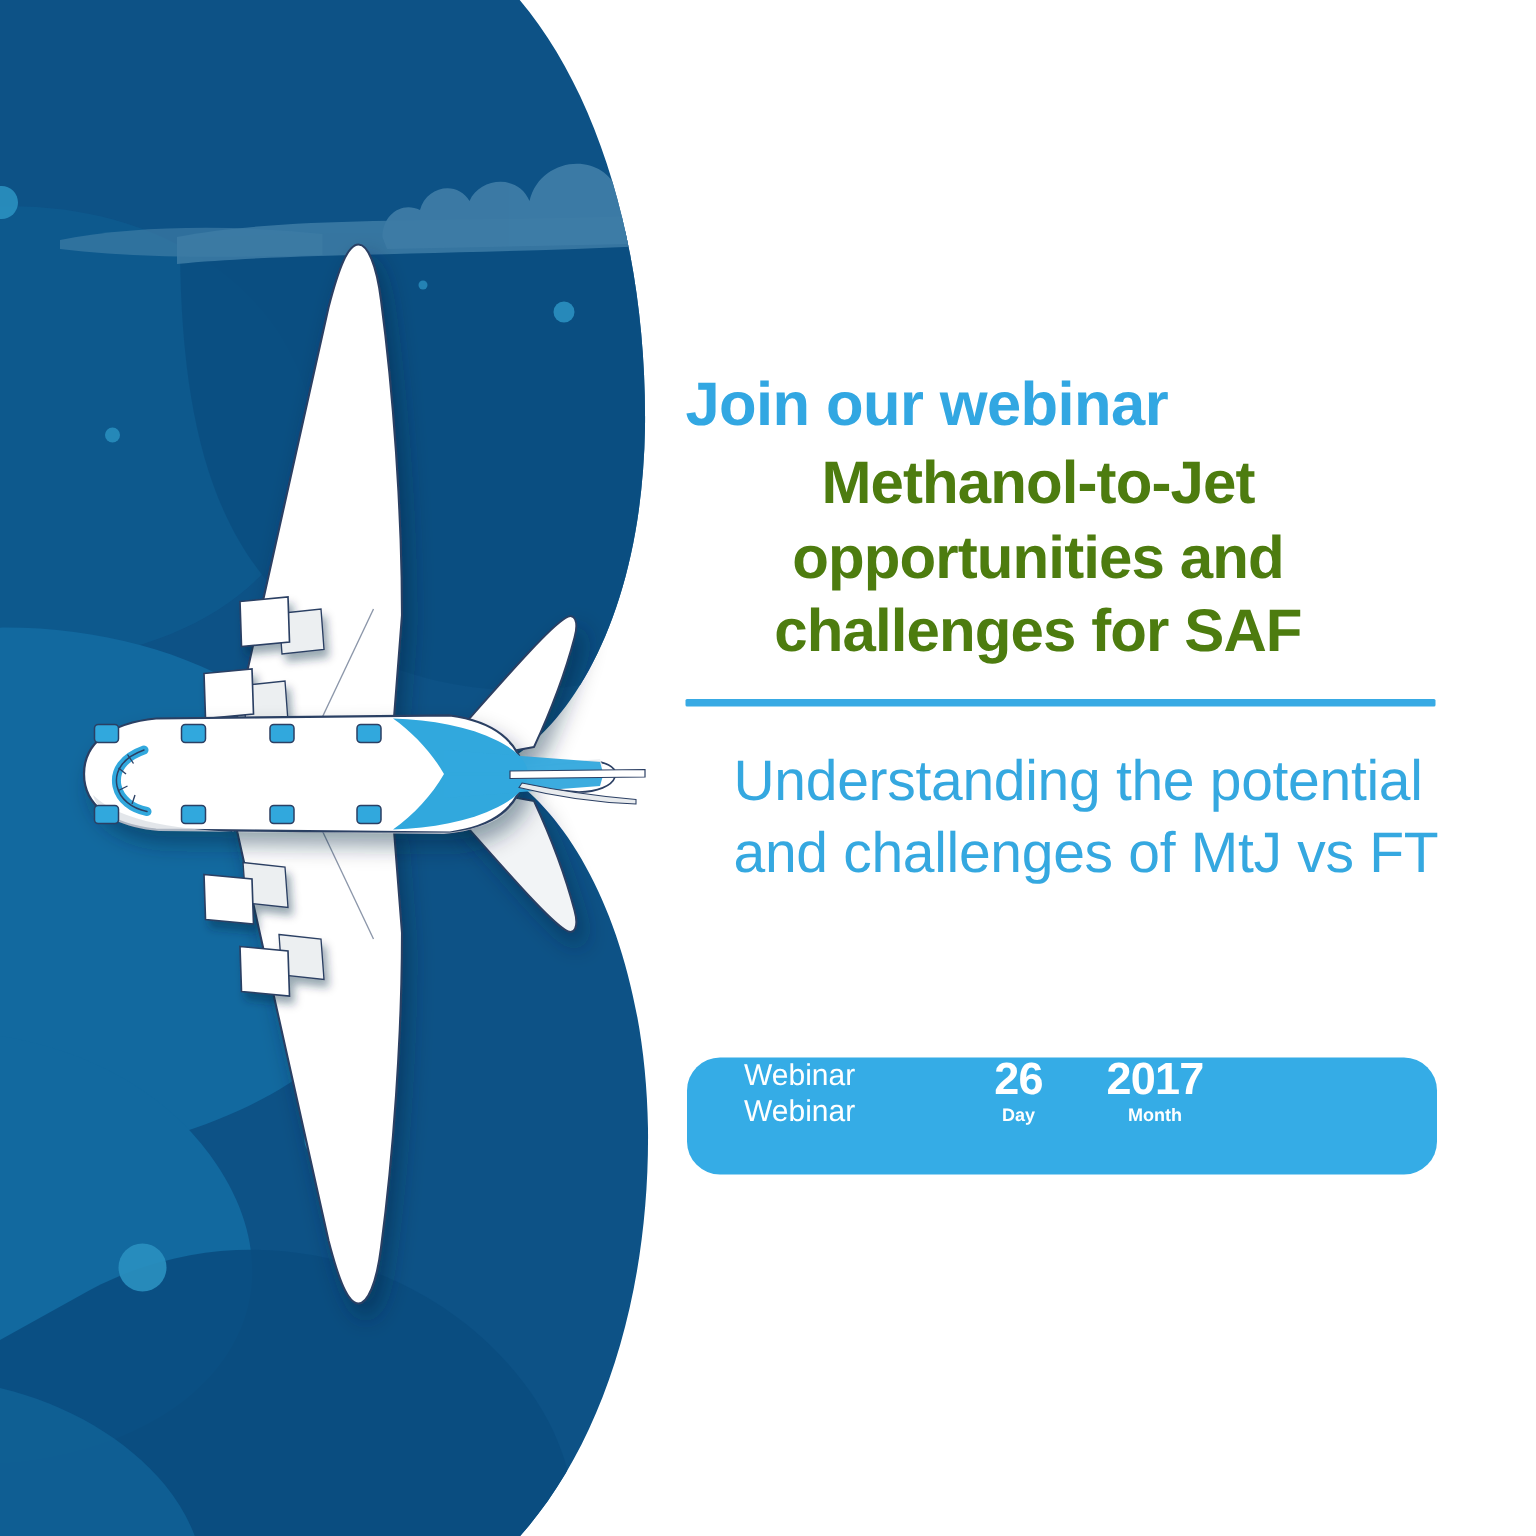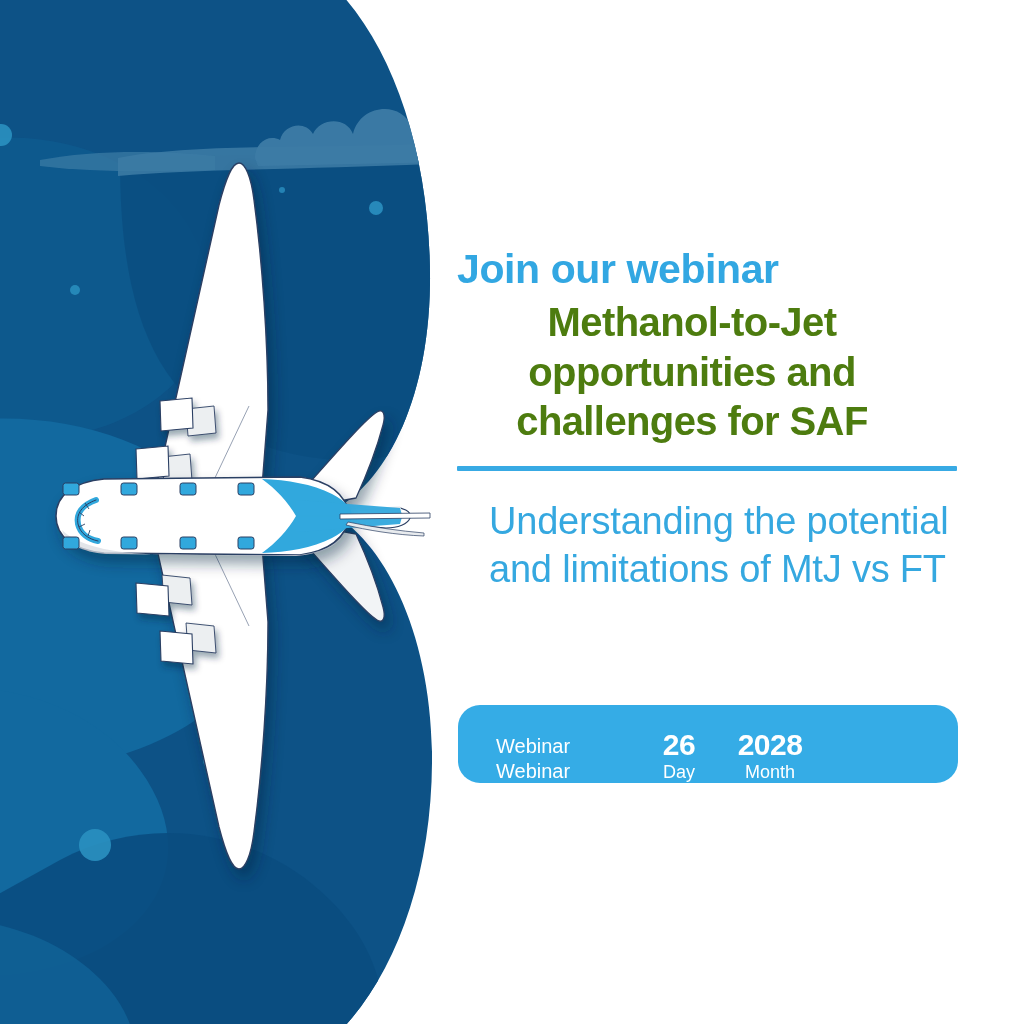--- a/index.html
+++ b/index.html
@@ -39,33 +39,33 @@
   .subhead{
     position:absolute;left:2px;top:498px;width:500px;
     font-size:38px;font-weight:normal;letter-spacing:-0.2px;
     color:#35a8e0;line-height:1.26;margin-left:32px;
   }
 
   
   .datebar{
     position:absolute;left:3px;top:705px;width:500px;height:78px;
     background:#35ace6;border-radius:22px;
-    display:flex;align-items:flex-end;box-sizing:border-box;
+    display:flex;align-items:flex-start;box-sizing:border-box;
     padding-left:38px;color:#ffffff;
   }
   .dstart{
     font-size:20px;line-height:1.22;font-weight:normal;
     color:#ffffff;white-space:nowrap;width:148px;
   }
   .dcell{text-align:center;}
   .dcell.day{width:70px;}
   .dcell.month{width:92px;}
   .dcell.year{width:112px;}
   .dnum{font-size:30px;font-weight:bold;line-height:1.0;letter-spacing:-0.5px;}
-  .dlab{font-size:18px;font-weight:normal;line-height:1.25;margin-top:1px;}
+  .dlab{font-size:12px;font-weight:bold;line-height:1.25;margin-top:1px;}
 </style>
 </head>
 <body>
 
 <div id="poster">
 
   <div id="art">
     <svg width="470" height="1024" viewBox="0 0 470 1024" xmlns="http://www.w3.org/2000/svg">
       <defs>
         <clipPath id="blobClip">
@@ -268,35 +268,35 @@
     <div class="headline">
       <div>Methanol-to-Jet</div>
       <div>opportunities and</div>
       <div>challenges for SAF</div>
     </div>
 
     <div class="rule"></div>
 
     <div class="subhead">
       <div>Understanding the potential</div>
-      <div>and limitations of MtJ vs FT</div>
+      <div>and challenges of MtJ vs FT</div>
     </div>
 
     <div class="datebar">
       <div class="dstart">
         <div>Webinar</div>
         <div>Webinar</div>
       </div>
 
       <div class="dcell day">
         <div class="dnum">26</div>
         <div class="dlab">Day</div>
       </div>
 
 
       <div class="dcell year">
-        <div class="dnum">2028</div>
+        <div class="dnum">2017</div>
         <div class="dlab">Month</div>
       </div>
     </div>
 
   </div>
 </div>
 
 </body></html>

